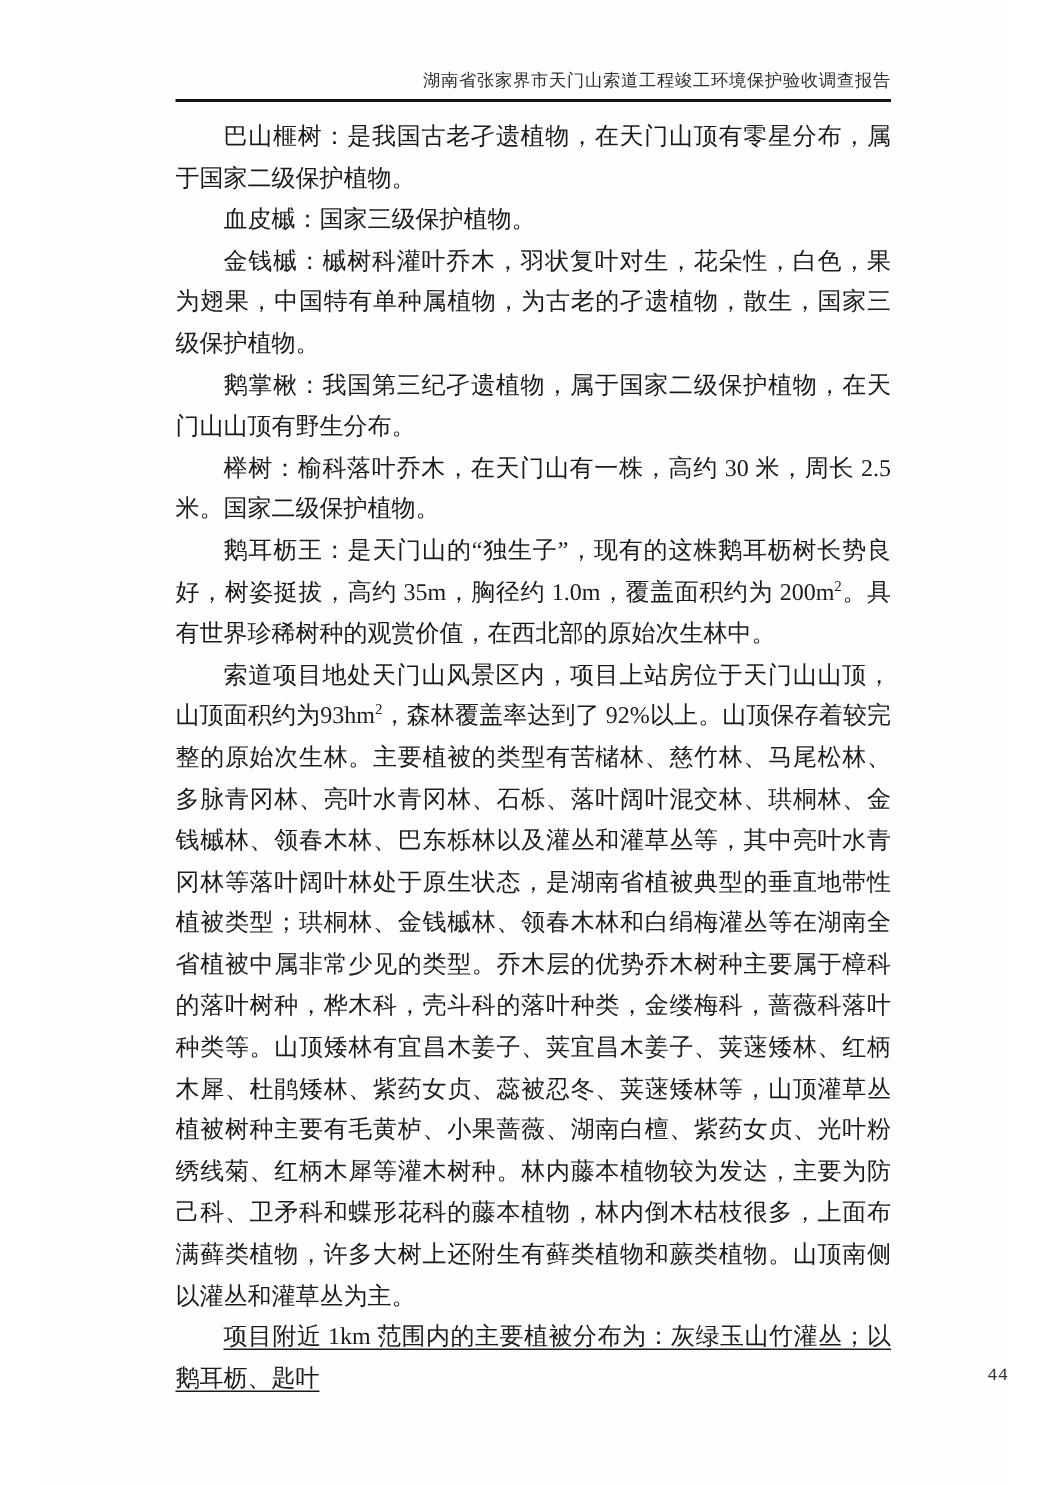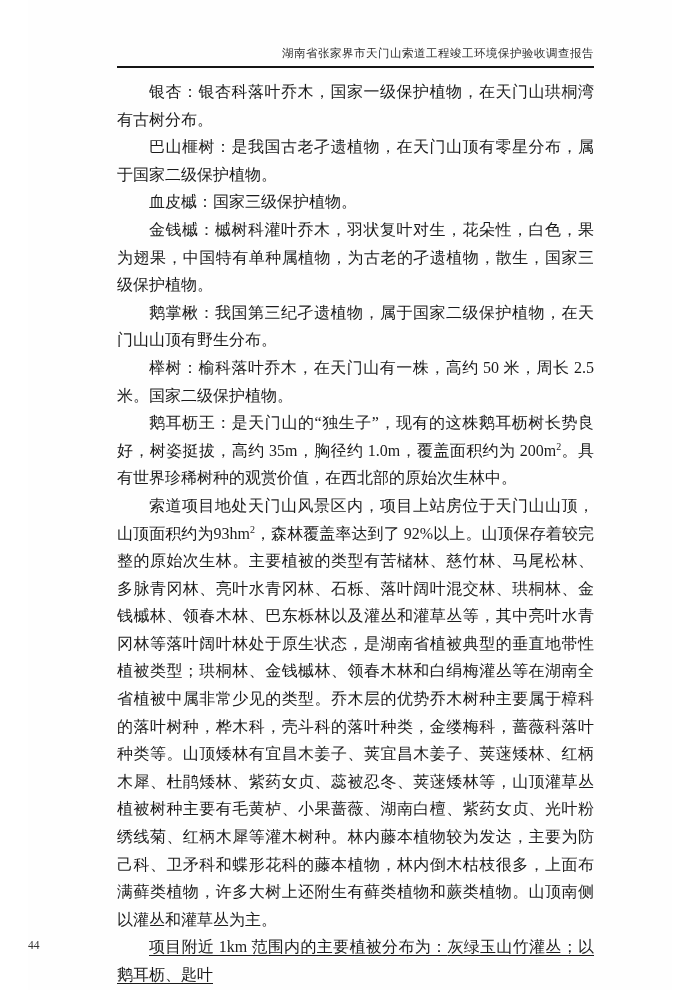--- a/index.html
+++ b/index.html
@@ -34,45 +34,45 @@
     text-indent: 2em;
   }
   .para sup {
     font-size: 10px;
     line-height: 0;
   }
   .seg-bold { font-weight: normal; }
   .seg-underline { text-decoration: underline; text-underline-offset: 3px; }
   .page-number {
     position: absolute;
-    bottom: 39px;
+    bottom: 66px;
     left: 0;
     right: 0;
-    text-align: left;
+    text-align: right;
     font-size: 11.5px;
     color: #333333;
+    font-family: Liberation Mono, monospace;
   }
 </style>
 </head>
 <body>
 
 <div class="page">
 
   <div class="doc-header">
     <span>湖南省张家界市天门山索道工程竣工环境保护验收调查报告</span>
   </div>
 
   <div class="doc-body">
     <div>
-        <p class="para"><span>银杏：银杏科落叶乔木，国家一级保护植物，在天门山珙桐湾有古树分布。</span></p>
         <p class="para"><span>巴山榧树：是我国古老孑遗植物，在天门山顶有零星分布，属于国家二级保护植物。</span></p>
         <p class="para"><span>血皮槭：国家三级保护植物。</span></p>
         <p class="para"><span>金钱槭：槭树科灌叶乔木，羽状复叶对生，花朵性，白色，果为翅果，中国特有单种属植物，为古老的孑遗植物，散生，国家三级保护植物。</span></p>
         <p class="para"><span>鹅掌楸：我国第三纪孑遗植物，属于国家二级保护植物，在天门山山顶有野生分布。</span></p>
-        <p class="para"><span>榉树：榆科落叶乔木，在天门山有一株，高约 50 米，周长 2.5 米。国家二级保护植物。</span></p>
+        <p class="para"><span>榉树：榆科落叶乔木，在天门山有一株，高约 30 米，周长 2.5 米。国家二级保护植物。</span></p>
         <p class="para"><span>鹅耳枥王：是天门山的“独生子”，现有的这株鹅耳枥树长势良好，树姿挺拔，高约 35m，胸径约 1.0m，覆盖面积约为 200m</span><sup>2</sup><span>。具有世界珍稀树种的观赏价值，在西北部的原始次生林中。</span></p>
         <p class="para"><span>索道项目地处天门山风景区内，项目上站房位于天门山山顶，山顶面积约为93hm</span><sup>2</sup><span>，森林覆盖率达到了 92%以上。山顶保存着较完整的原始次生林。主要植被的类型有苦槠林、慈竹林、马尾松林、多脉青冈林、亮叶水青冈林、石栎、落叶阔叶混交林、珙桐林、金钱槭林、领春木林、巴东栎林以及灌丛和灌草丛等，其中亮叶水青冈林等落叶阔叶林处于原生状态，是湖南省植被典型的垂直地带性植被类型；珙桐林、金钱槭林、领春木林和白绢梅灌丛等在湖南全省植被中属非常少见的类型。乔木层的优势乔木树种主要属于樟科的落叶树种，桦木科，壳斗科的落叶种类，金缕梅科，蔷薇科落叶种类等。山顶矮林有宜昌木姜子、荚宜昌木姜子、荚蒾矮林、红柄木犀、杜鹃矮林、紫药女贞、蕊被忍冬、荚蒾矮林等，山顶灌草丛植被树种主要有毛黄栌、小果蔷薇、湖南白檀、紫药女贞、光叶粉绣线菊、红柄木犀等灌木树种。林内藤本植物较为发达，主要为防己科、卫矛科和蝶形花科的藤本植物，林内倒木枯枝很多，上面布满藓类植物，许多大树上还附生有藓类植物和蕨类植物。山顶南侧以灌丛和灌草丛为主。</span></p>
         <p class="para"><span class="seg-bold seg-underline">项目附近 1km 范围内的主要植被分布为：</span><span class="seg-underline">灰绿玉山竹灌丛；以鹅耳枥、匙叶</span></p>
       </div>
   </div>
 
   <div class="page-number">44</div>
 
 </div>
 

